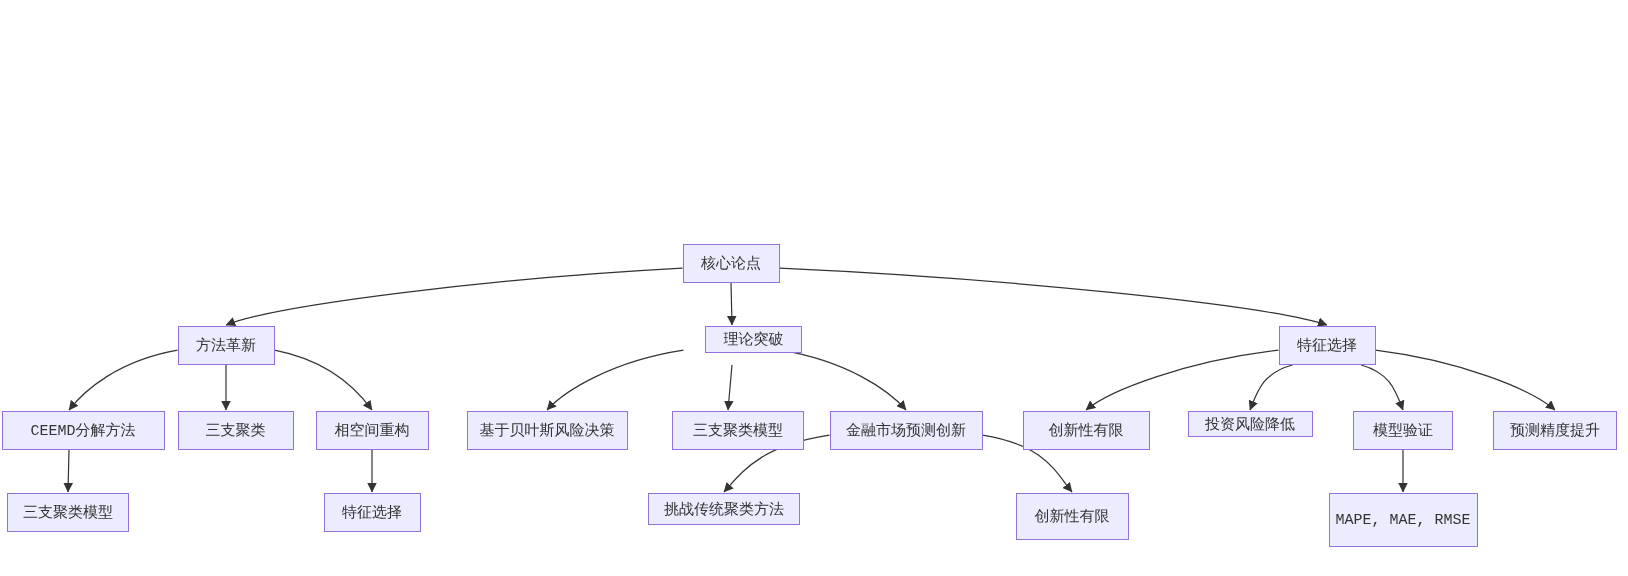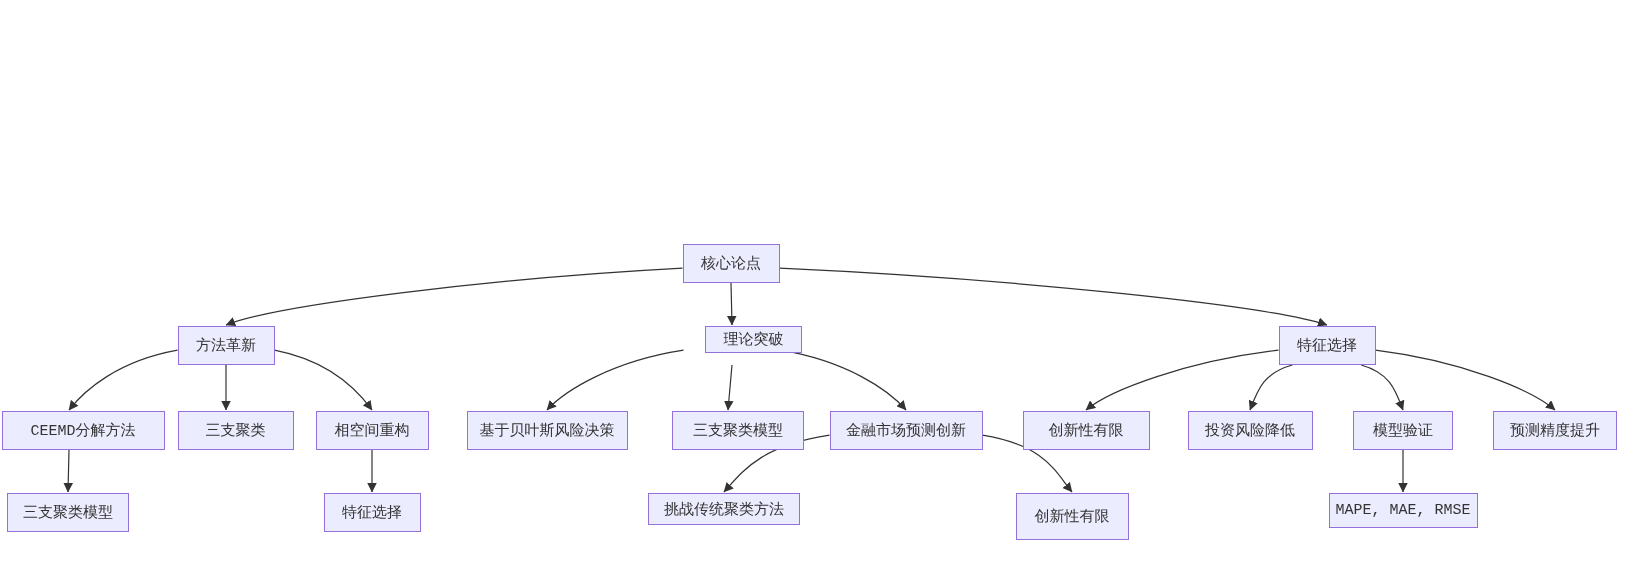--- a/index.html
+++ b/index.html
@@ -99,37 +99,37 @@
     </div>
     <div class="node" style="left: 672px; top: 381px; width: 132px; height: 39px;">
       <span>三支聚类模型</span>
     </div>
     <div class="node" style="left: 829.5px; top: 381px; width: 153px; height: 39px;">
       <span>金融市场预测创新</span>
     </div>
     <div class="node" style="left: 1022.5px; top: 381px; width: 127px; height: 39px;">
       <span>创新性有限</span>
     </div>
-    <div class="node" style="left: 1187.5px; top: 381px; width: 125px; height: 39px;">
+    <div class="node" style="left: 1187.5px; top: 381px; width: 125px; height: 26px;">
       <span>投资风险降低</span>
     </div>
     <div class="node" style="left: 1493px; top: 381px; width: 124px; height: 39px;">
       <span>预测精度提升</span>
     </div>
     <div class="node" style="left: 1353px; top: 381px; width: 100px; height: 39px;">
       <span>模型验证</span>
     </div>
     <div class="node" style="left: 7px; top: 463px; width: 122px; height: 39px;">
       <span>三支聚类模型</span>
     </div>
     <div class="node" style="left: 323.5px; top: 463px; width: 97px; height: 39px;">
       <span>特征选择</span>
     </div>
     <div class="node" style="left: 648px; top: 463px; width: 152px; height: 32px;">
       <span>挑战传统聚类方法</span>
     </div>
     <div class="node" style="left: 1015.5px; top: 463px; width: 113px; height: 47px;">
       <span>创新性有限</span>
     </div>
-    <div class="node" style="left: 1328.5px; top: 463px; width: 149px; height: 35px;">
+    <div class="node" style="left: 1328.5px; top: 463px; width: 149px; height: 54px;">
       <span>MAPE, MAE, RMSE</span>
     </div>
   </div>
 
 </body></html>

